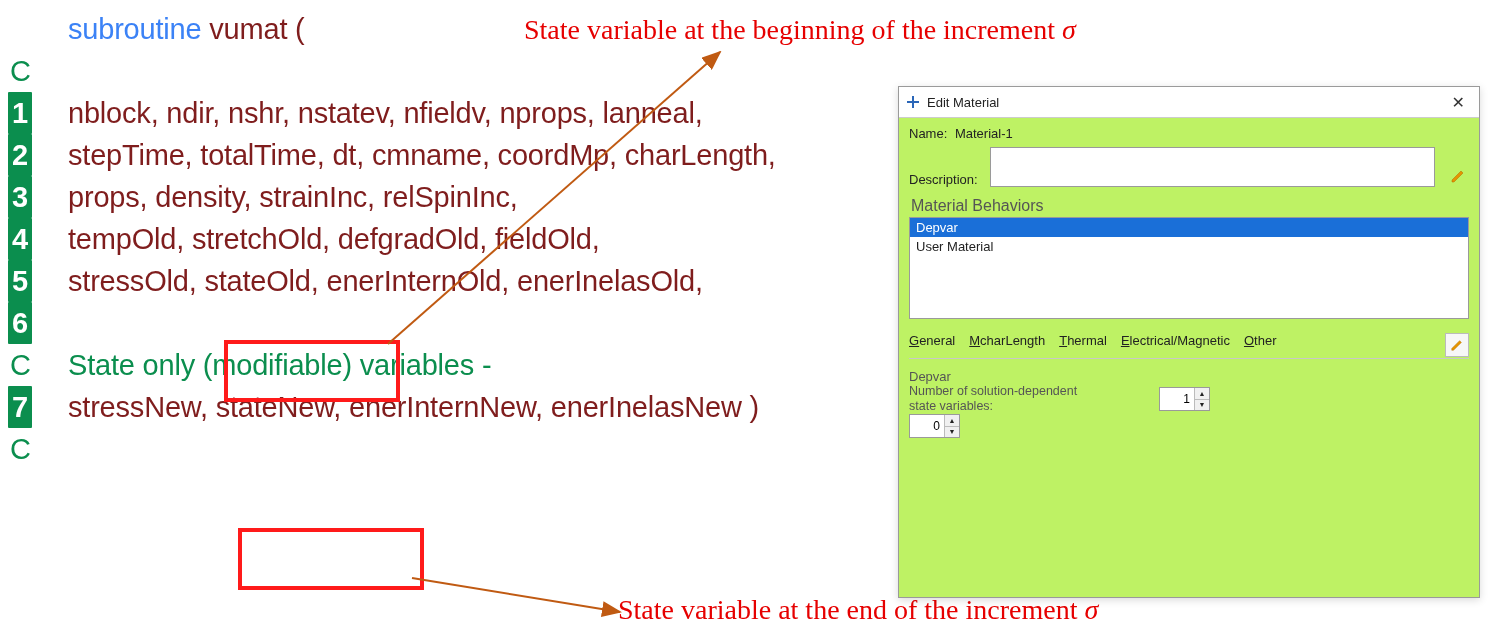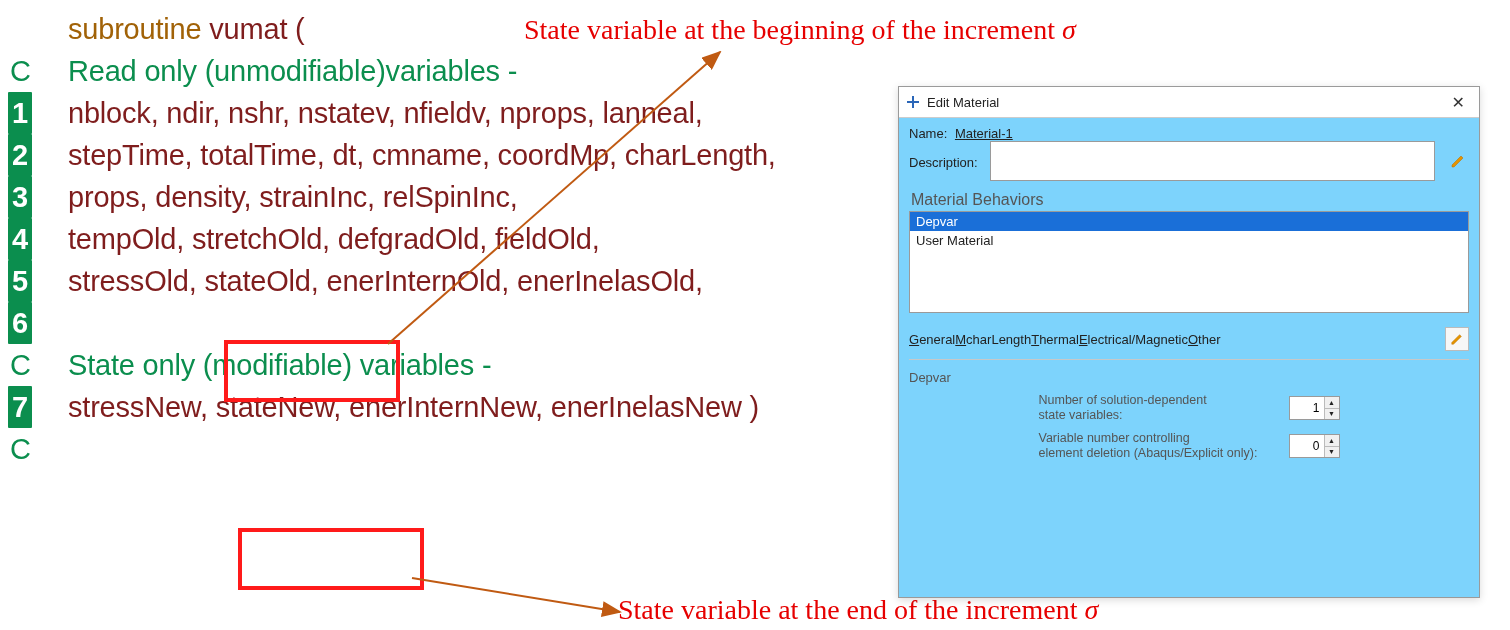--- a/index.html
+++ b/index.html
@@ -37,21 +37,21 @@
     font-weight: 600;
     text-align: center;
     border-radius: 1px;
   }
   .gutter-c {
     color: #0b8e4e;
     font-weight: 500;
     padding-left: 2px;
   }
   .kw {
-    color: #a16207;
+    color: #3b82f6;
     font-weight: 500;
   }
   .comment {
     color: #0b8e4e;
   }
   .txt {
     color: #7f1d1d;
   }
   .sigma {
     font-style: italic;
@@ -72,21 +72,21 @@
   }
 
   
   .dialog {
     position: absolute;
     left: 898px;
     top: 86px;
     width: 580px;
     height: 510px;
     border: 1px solid #9a9a9a;
-    background: #7dd3fc;
+    background: #bef264;
     font-family: "Segoe UI", Arial, sans-serif;
     font-size: 13px;
     color: #222;
     box-shadow: 0 2px 8px rgba(0,0,0,0.15);
   }
   .titlebar {
     display: flex;
     align-items: center;
     justify-content: space-between;
     height: 30px;
@@ -114,22 +114,23 @@
   }
   .dlg-body {
     padding: 6px 10px 10px 10px;
   }
   .row-name {
     margin-top: 2px;
     font-size: 13px;
   }
   .row-desc {
     display: flex;
-    align-items: center;
+    align-items: flex-end;
     gap: 12px;
+    margin-top: 6px;
   }
   .desc-label {
     padding-top: 2px;
   }
   .desc-input {
     flex: 1;
     height: 38px;
     background: #fff;
     border: 1px solid #9a9a9a;
   }
@@ -158,23 +159,23 @@
     padding: 2px 6px;
     font-size: 13px;
     cursor: pointer;
   }
   .list-item.selected {
     background: #1a6fd8;
     color: #fff;
   }
   .menubar {
     display: flex;
-    align-items: center;
+    gap: 14px;
     margin-top: 14px;
-    padding-bottom: 8px;
+    padding-bottom: 1px;
     border-bottom: 1px solid #c8c8c8;
     font-size: 13px;
   }
   .menu-item {
     cursor: pointer;
   }
   .menu-item .ul { text-decoration: underline; }
   .mini-pencil {
     margin-left: auto;
     width: 22px; height: 22px;
@@ -184,22 +185,20 @@
     cursor:pointer;
   }
 
   .depvar-section {
     margin-top: 10px;
     font-size: 13px;
   }
   .field-row {
     display: flex;
     align-items: center;
-    margin-top: 8px;
-    justify-content: center;
   }
   .field-text {
     font-size: 12.5px;
     color: #555;
     width: 250px;
     line-height: 1.2;
   }
   .spinner {
     display: flex;
     align-items: stretch;
@@ -235,21 +234,20 @@
 </head>
 <body>
 
 <div class="code-area">
   <div class="code-line">
     <span class="gutter"></span>
     <span><span class="kw">subroutine</span><span class="txt"> vumat (</span></span>
   </div>
   <div class="code-line">
     <span class="gutter"><span class="gutter-c">C</span></span>
-    <span class="comment">Read only (unmodifiable)variables -</span>
   </div>
   <div class="code-line">
     <span class="gutter"><span class="gutter-num">1</span></span>
     <span class="txt">nblock, ndir, nshr, nstatev, nfieldv, nprops, lanneal,</span>
   </div>
   <div class="code-line">
     <span class="gutter"><span class="gutter-num">2</span></span>
     <span class="txt">stepTime, totalTime, dt, cmname, coordMp, charLength,</span>
   </div>
   <div class="code-line">
@@ -309,21 +307,21 @@
             <rect x="7" y="2" width="2" height="12" fill="#2a66b8"></rect>
           </svg>
       </span>
       <span>Edit Material</span>
     </div>
     <span class="close-x">✕</span>
   </div>
   <div class="dlg-body">
     <div class="row-name">
       <span>Name:</span>
-      <span style="margin-left:4px;text-decoration:underline;">Material-1</span>
+      <span style="margin-left:4px;">Material-1</span>
     </div>
     <div class="row-desc">
       <span class="desc-label">Description:</span>
       <div class="desc-input"></div>
       <span class="pencil">
         <svg viewBox="0 0 16 16">
             <path d="M2 14 L4 14 L13 5 L11 3 L2 12 Z" fill="#e59400" stroke="#b06b00" stroke-width="0.5"></path>
           </svg>
       </span>
     </div>
@@ -356,22 +354,20 @@
         <div class="spinner">
           <input value="1" style="">
           <div class="spin-btns">
             <div class="spin-btn">▲</div>
             <div class="spin-btn">▼</div>
           </div>
         </div>
       </div>
 
       <div class="field-row">
-        <div class="field-text" style="white-space:pre-line;">Variable number controlling
-element deletion (Abaqus/Explicit only):</div>
         <div class="spinner">
           <input value="0" style="">
           <div class="spin-btns">
             <div class="spin-btn">▲</div>
             <div class="spin-btn">▼</div>
           </div>
         </div>
       </div>
     </div>
   </div>

